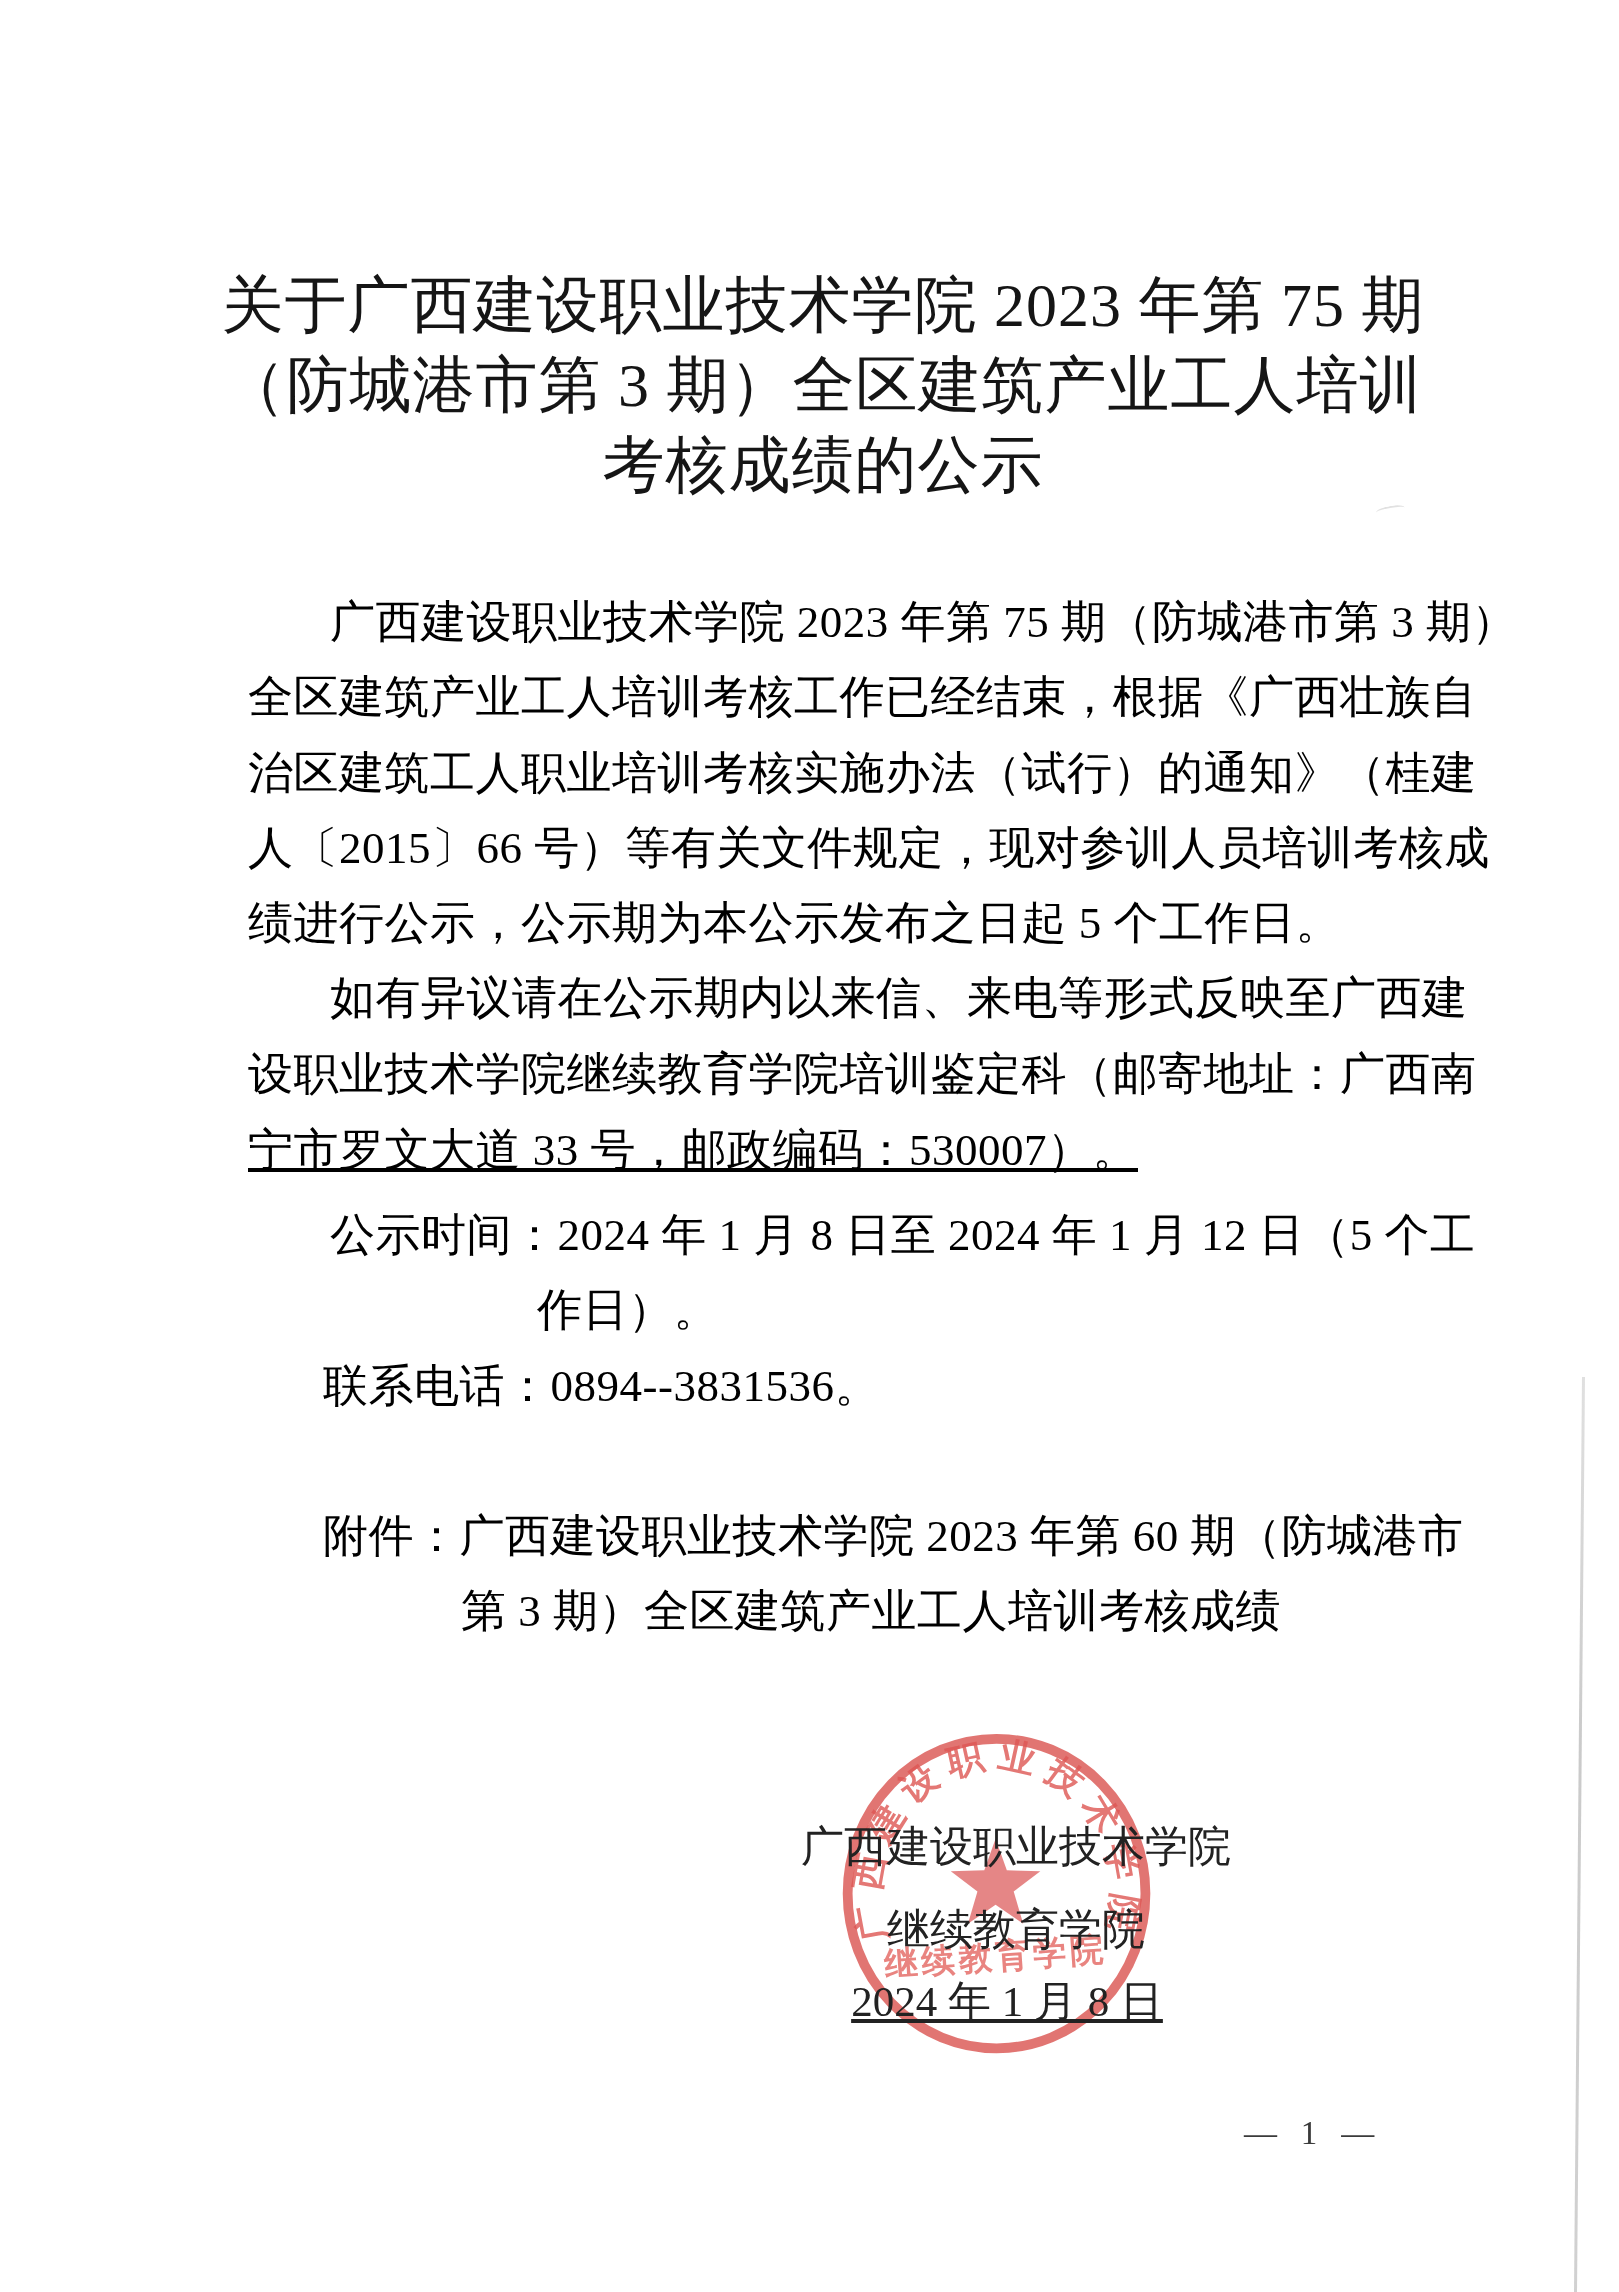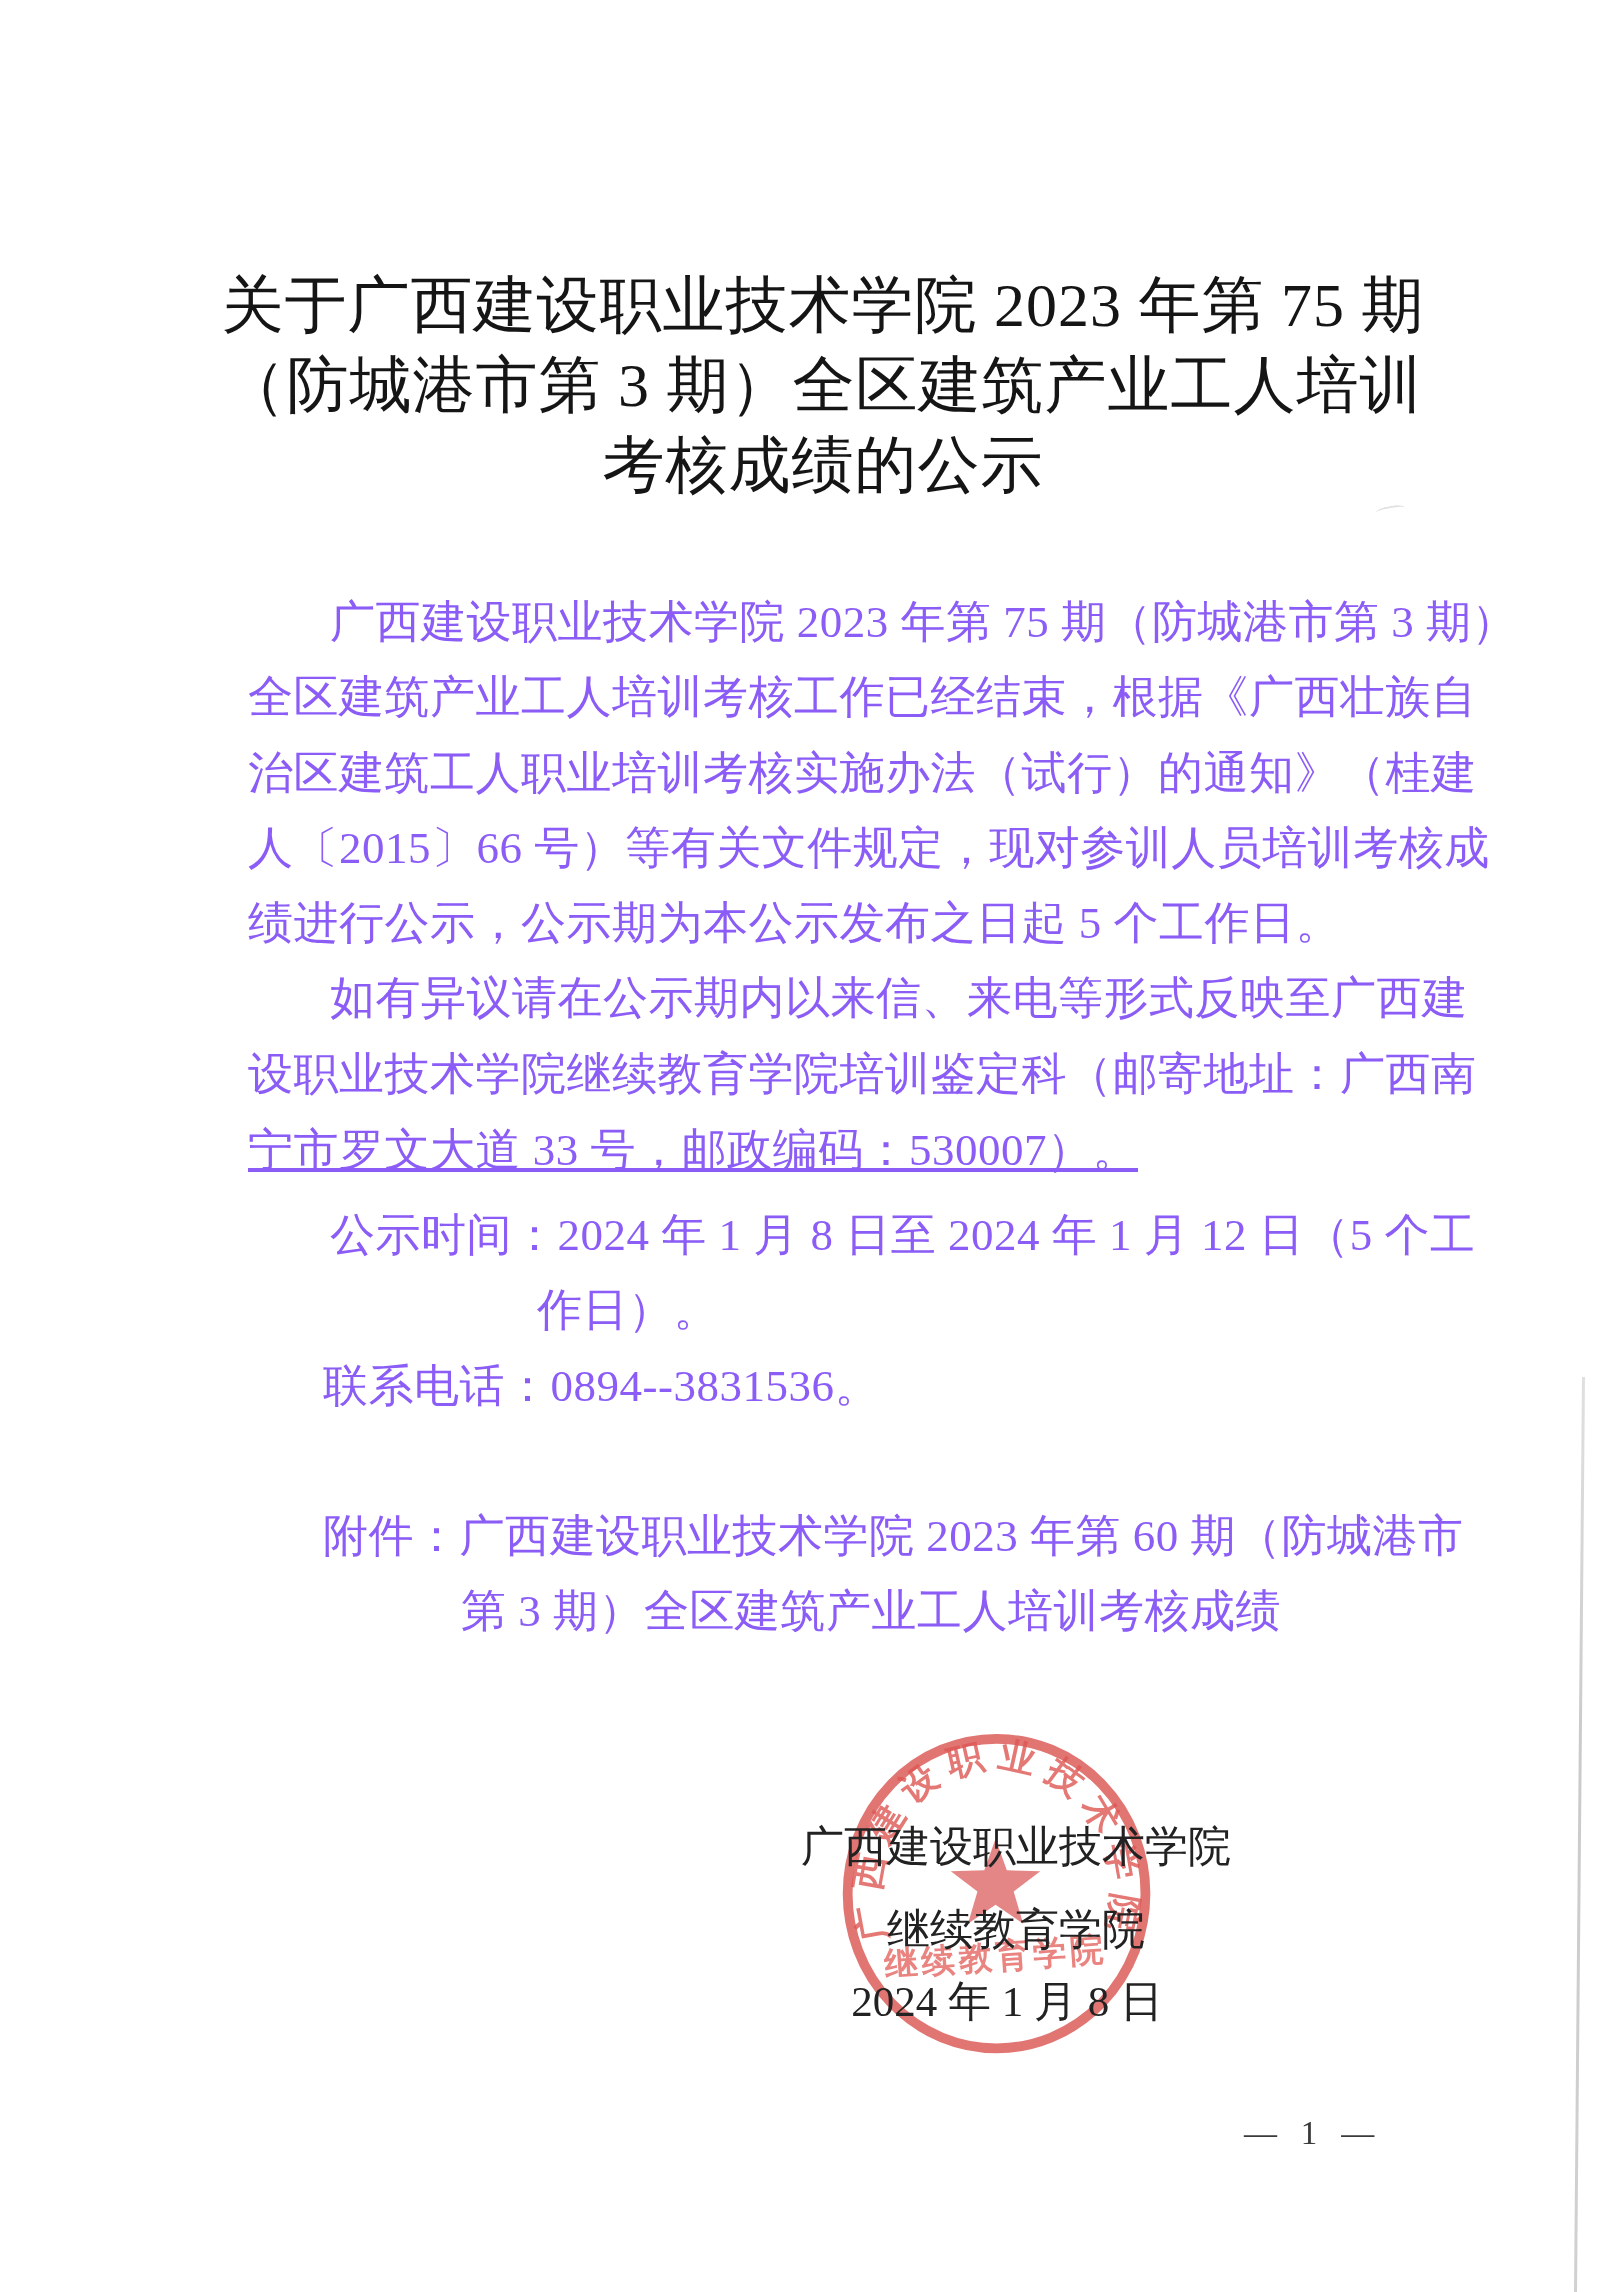--- a/index.html
+++ b/index.html
@@ -17,21 +17,21 @@
     position:absolute;left:29px;width:1588px;
     text-align:center;
     font-size:62px;font-weight:400;line-height:69px;
     letter-spacing:1px;color:#151515;
     white-space:nowrap;
   }
   
   .bl{
     position:absolute;
     font-size:45px;line-height:49px;
-    color:#8b5cf6;white-space:nowrap;
+    color:#000000;white-space:nowrap;
     letter-spacing:0.5px;
   }
   .just{
     text-align:justify;
     text-align-last:justify;
   }
   
   .sig{
     position:absolute;
     font-size:43px;line-height:49px;color:#222;
@@ -105,19 +105,19 @@
     <div class="bl just" style="top:1211px;left:330px;width:1106px;">公示时间：2024 年 1 月 8 日至 2024 年 1 月 12 日（5 个工</div>
     <div class="bl" style="top:1286px;left:537px;">作日）。</div>
 
     <div class="bl" style="top:1362px;left:323px;">联系电话：0894--3831536。</div>
 
     <div class="bl" style="top:1512px;left:323px;">附件：广西建设职业技术学院 2023 年第 60 期（防城港市</div>
     <div class="bl" style="top:1587px;left:461px;text-align:right;">第 3 期）全区建筑产业工人培训考核成绩</div>
 
     <div class="sig" style="top:1822px;left:771px;width:490px;">广西建设职业技术学院</div>
     <div class="sig" style="top:1905px;left:771px;width:490px;">继续教育学院</div>
-    <div class="sig" style="top:1977px;left:762px;width:490px;">2024 年 1 月 8 日</div>
+    <div class="sig" style="top:1977px;left:762px;width:490px;text-decoration:underline;">2024 年 1 月 8 日</div>
 
     <div class="pagenum">— 1 —</div>
 
   </div>
 </div>
 
 
 </body></html>

